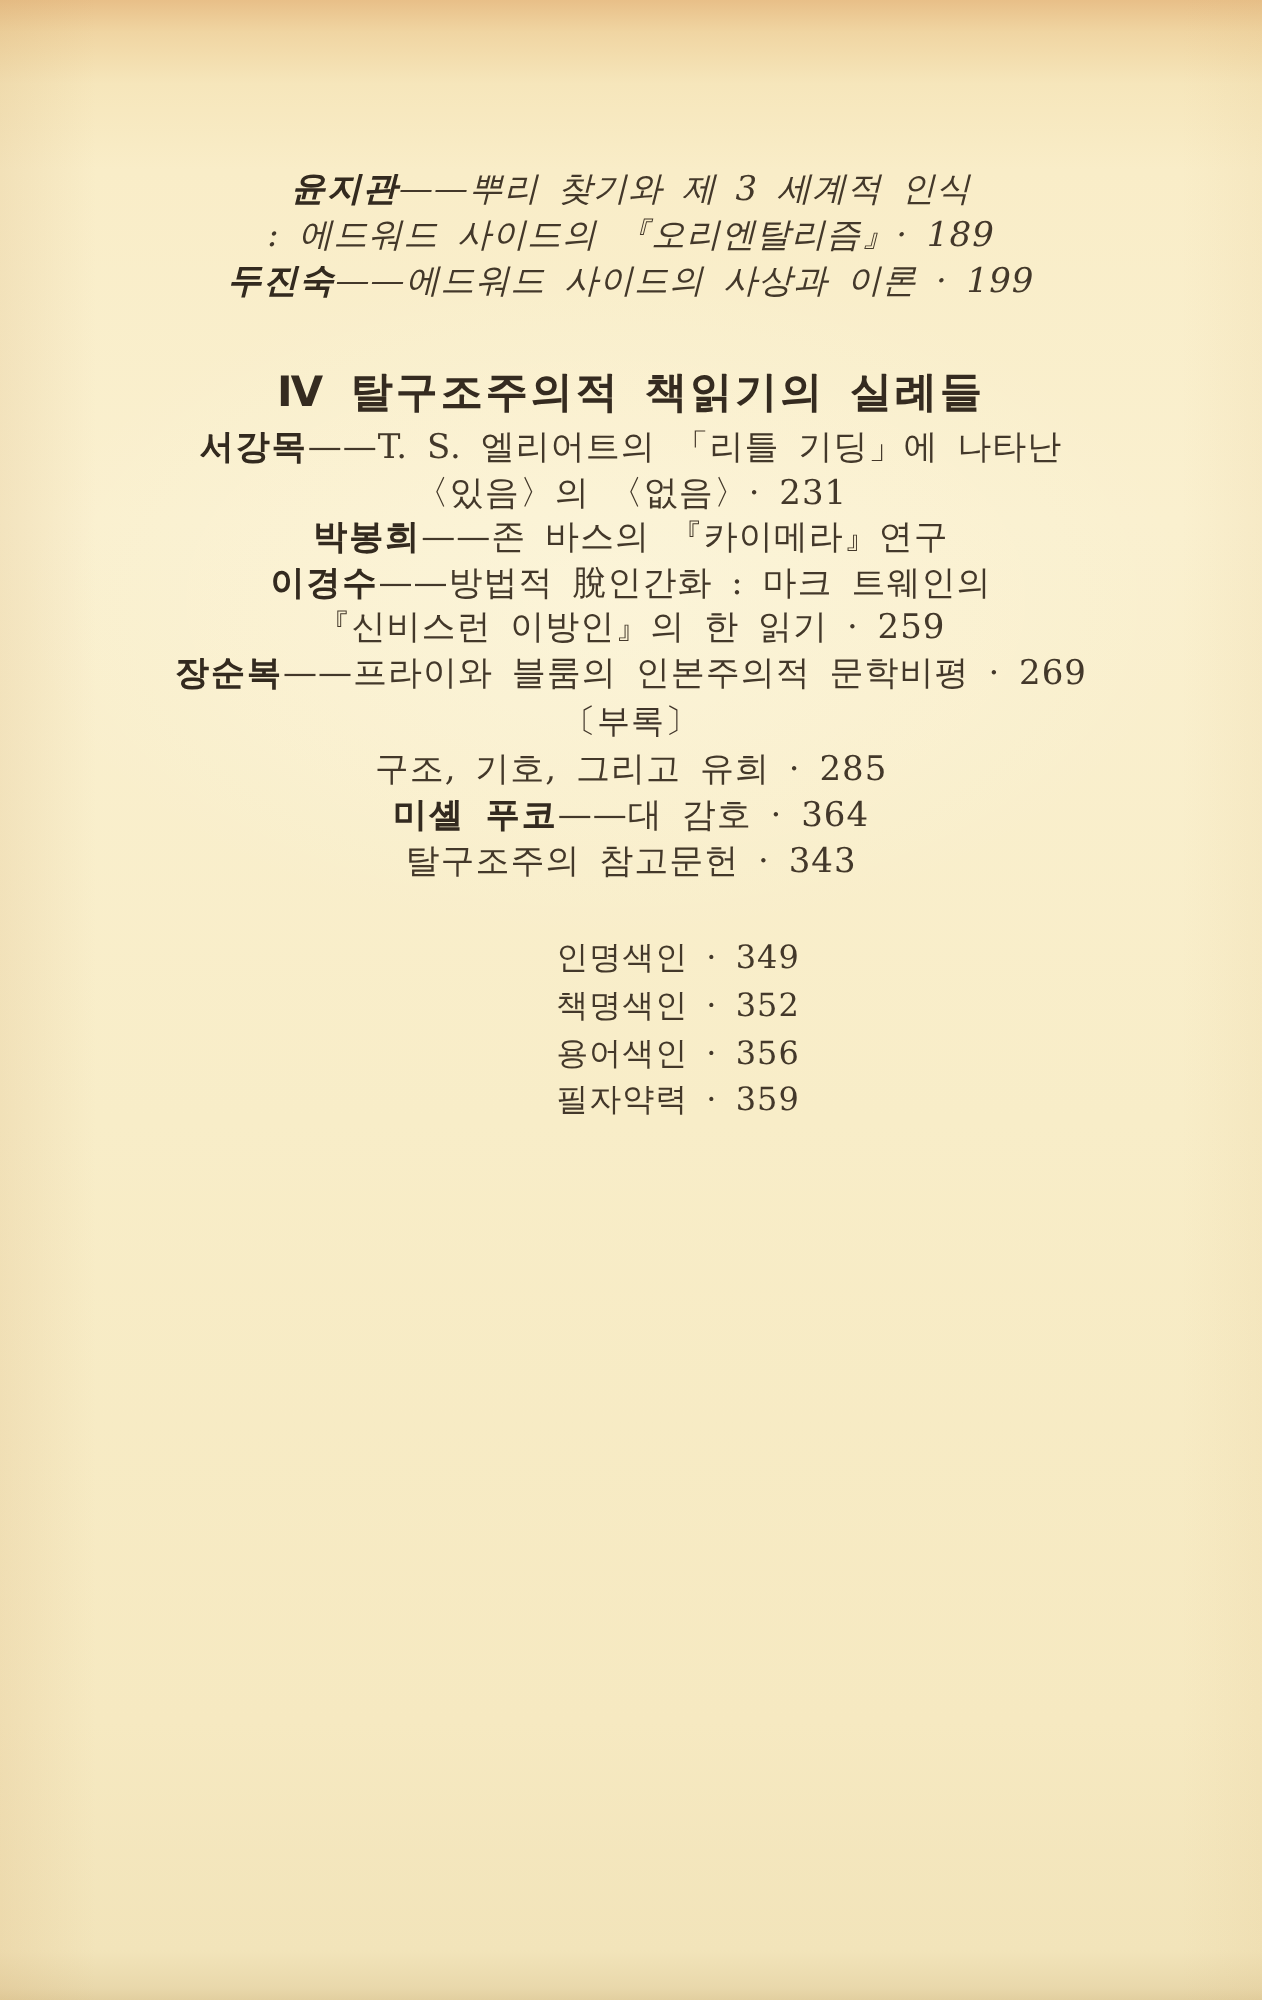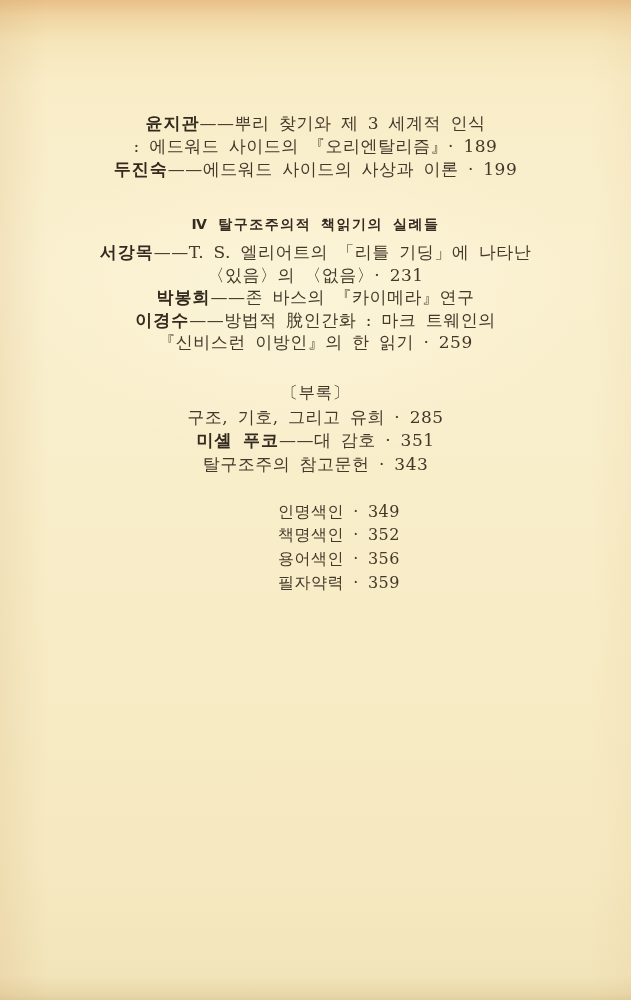--- a/index.html
+++ b/index.html
@@ -49,34 +49,33 @@
     font-size: 17px;
     line-height: 22.6px;
     white-space: nowrap;
   }
   .author {
     font-family: "DejaVu Sans", "Liberation Sans", sans-serif;
     font-weight: 700;
     color: #332a1f;
     letter-spacing: 1px;
   }
-  .group1 { padding-top: 112px; line-height: 23px; }
+  .group1 { padding-top: 84px; line-height: 23px; font-style: italic; }
   .group1 .line { line-height: 23px; }
   .section-header {
     margin-top: 32px;
     font-family: "DejaVu Sans", "Liberation Sans", sans-serif;
     font-weight: 700;
-    font-size: 14px;
+    font-size: 21px;
     line-height: 23px;
     color: #352b20;
     letter-spacing: 1.5px;
   }
   .group2 { margin-top: 5px; }
   .appendix-header {
-    margin-top: 27px;
     font-size: 16.5px;
     line-height: 23.2px;
     color: #40352a;
   }
   .group3 { margin-top: 2px; }
   .group3 .line { line-height: 23.2px; }
   .group4 { margin-top: 24px; padding-left: 47px; }
   .group4 .line { font-size: 16px; line-height: 23.7px; }
 </style>
 </head>
@@ -92,27 +91,28 @@
     </div>
 
     <div class="section-header">Ⅳ 탈구조주의적 책읽기의 실례들</div>
 
     <div class="group2">
       <div class="line"><span class="author">서강목</span><span>——T. S. 엘리어트의 「리틀 기딩」에 나타난</span></div>
       <div class="line"><span>〈있음〉의 〈없음〉· 231</span></div>
       <div class="line"><span class="author">박봉희</span><span>——존 바스의 『카이메라』연구</span></div>
       <div class="line"><span class="author">이경수</span><span>——방법적 脫인간화 : 마크 트웨인의</span></div>
       <div class="line"><span>『신비스런 이방인』의 한 읽기 · 259</span></div>
+      <div class="line"><span class="author">장순복</span><span>——프라이와 블룸의 인본주의적 문학비평 · 269</span></div>
     </div>
 
     <div class="appendix-header">〔부록〕</div>
 
     <div class="group3">
       <div class="line"><span>구조, 기호, 그리고 유희 · 285</span></div>
-      <div class="line"><span class="author">미셸 푸코</span><span>——대 감호 · 351</span></div>
+      <div class="line"><span class="author">미셸 푸코</span><span>——대 감호 · 364</span></div>
       <div class="line"><span>탈구조주의 참고문헌 · 343</span></div>
     </div>
 
     <div class="group4">
       <div class="line"><span>인명색인 · 349</span></div>
       <div class="line"><span>책명색인 · 352</span></div>
       <div class="line"><span>용어색인 · 356</span></div>
       <div class="line"><span>필자약력 · 359</span></div>
     </div>
 

